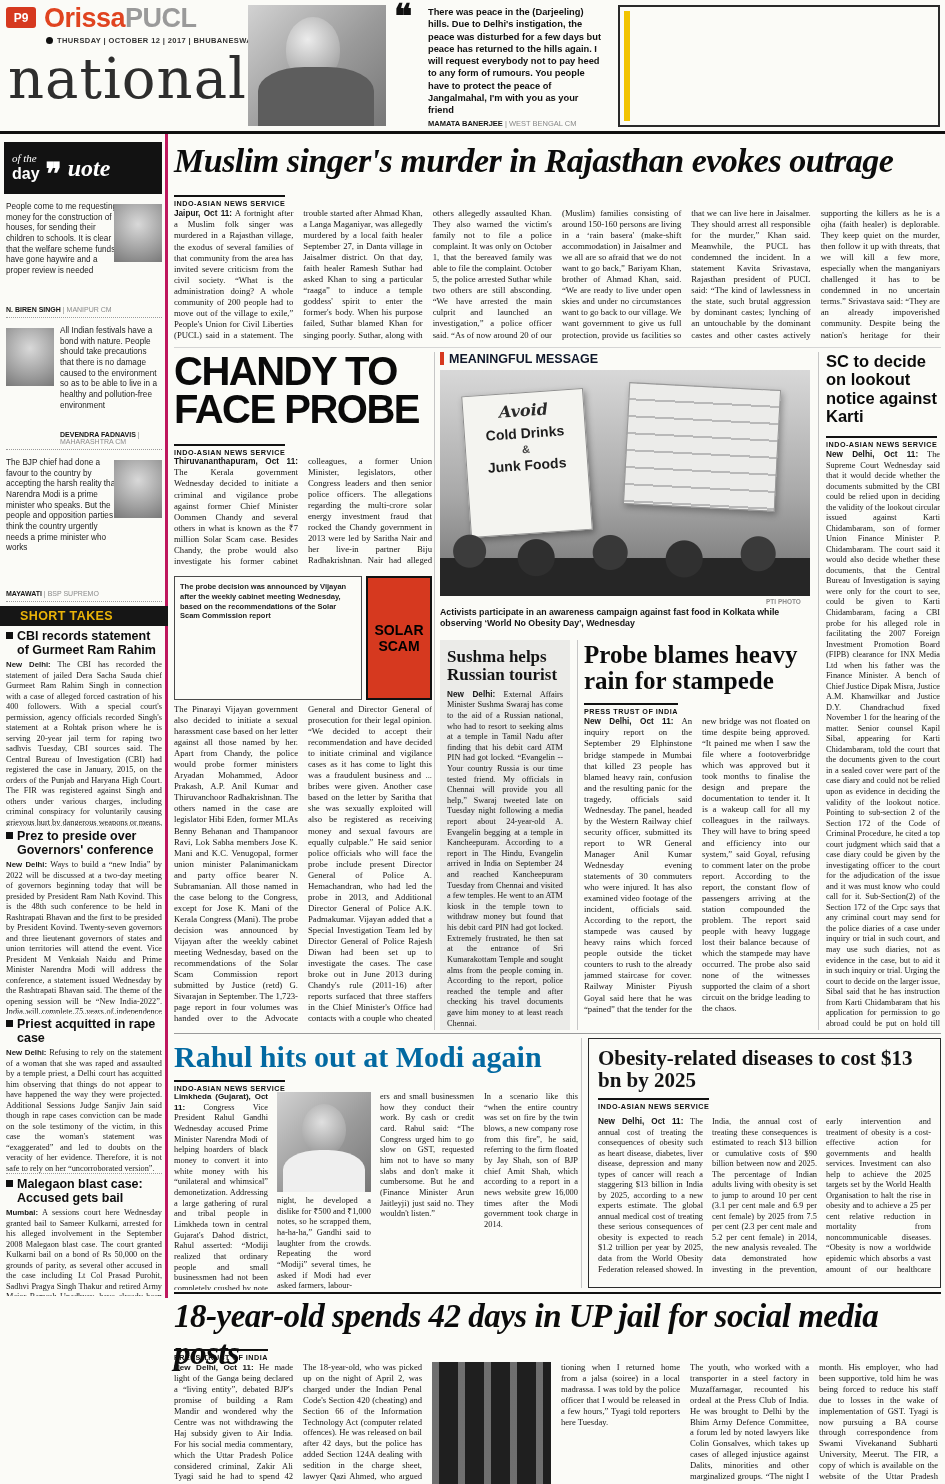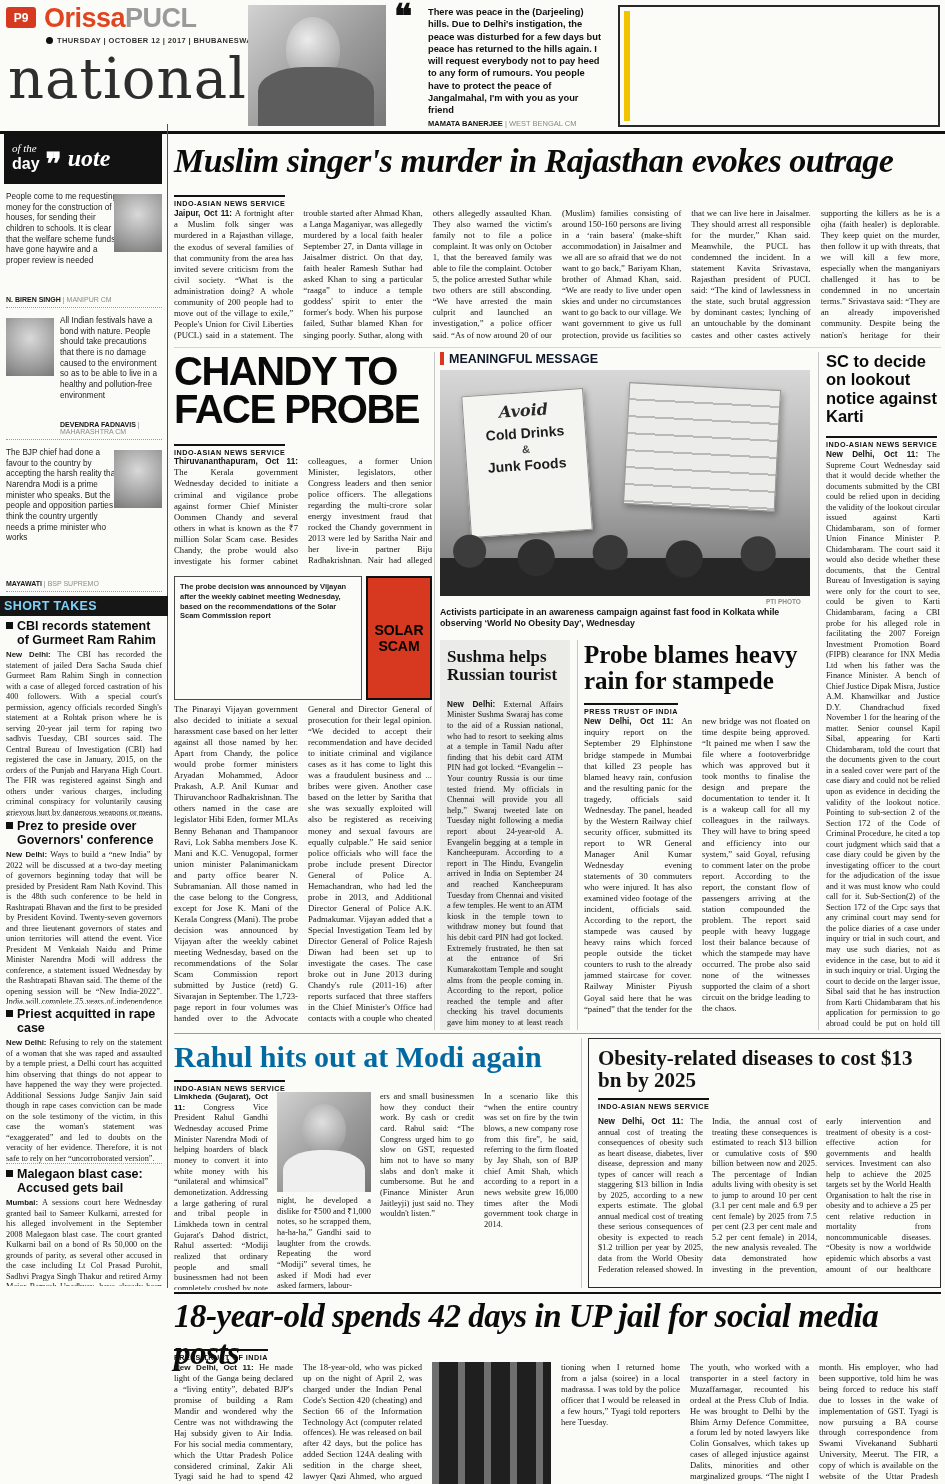--- a/index.html
+++ b/index.html
@@ -21,34 +21,34 @@
 .q-glyph{position:absolute;left:0;top:-10px;font:900 34px "DejaVu Serif",serif;color:#111}
 .tq-text{padding-left:34px;font:700 9.3px "Liberation Sans",sans-serif;line-height:1.32;color:#101010}
 .tq-attr{position:absolute;left:34px;bottom:0;font:700 7.5px "Liberation Sans",sans-serif}
 .tq-role{color:#888;font-weight:400}
 .aarushi{left:618px;top:5px;width:322px;height:122px;border:2px solid #2a2a2a;padding:8px 10px 6px 18px;overflow:hidden}
 .ylw{position:absolute;left:4px;top:4px;bottom:4px;width:6px;background:#f2c400}
 .aar-title{font:800 14.5px "Liberation Sans",sans-serif;color:#c3202c;line-height:1.12;margin-bottom:5px}
 .aar-body{font:400 9.6px "Liberation Serif",serif;line-height:1.3;color:#222}
 .rule{position:absolute;left:0;top:131px;width:945px;height:3px;background:#101010}
 
-.rail{left:0;top:124px;width:168px;height:1164px;border-right:1px solid #be185d}
+.rail{left:0;top:134px;width:168px;height:1164px;border-right:3px solid #be185d}
 .qod-head{position:absolute;left:4px;top:8px;width:158px;height:52px;background:#121212;color:#fff;display:flex;align-items:center;gap:6px;padding:4px 8px}
 .qod-l{font:italic 400 11px "Liberation Serif",serif;line-height:1.05}
 .qod-l b{display:block;font:700 16px "Liberation Sans",sans-serif;font-style:normal}
 .qod-glyph{font:900 30px "DejaVu Serif",serif;line-height:.8;margin-top:12px}
 .qod-word{font:italic 800 24px "Liberation Serif",serif}
 .qitem{position:absolute;left:6px;width:156px;border-bottom:1px dotted #9a9a9a;padding-top:4px;overflow:hidden}
 .qportrait{position:absolute;top:6px;width:48px;height:58px;background:radial-gradient(circle at 50% 35%,#d9d9d9,#a0a0a0 60%,#787878)}
 .qp-r{right:0}.qp-l{left:0}
 .qtext{font:400 8.2px "Liberation Sans",sans-serif;line-height:1.3;color:#1c1c1c}
 .qt-r{margin-right:40px}.qt-l{margin-left:54px}
 .qattr{position:absolute;bottom:4px;left:0;font:800 7px "Liberation Sans",sans-serif;color:#161616}
 .qrole{color:#8a8a8a;font-weight:400}
-.st-head{position:absolute;left:0;top:472px;width:168px;height:20px;background:#161616;color:#7dd3fc;font:800 12.5px "Liberation Sans",sans-serif;display:flex;align-items:center;padding-left:4px;letter-spacing:.4px}
+.st-head{position:absolute;left:0;top:472px;width:168px;height:20px;background:#161616;color:#eab308;font:800 12.5px "Liberation Sans",sans-serif;display:flex;align-items:center;padding-left:20px;letter-spacing:.4px}
 .take{position:absolute;left:6px;width:156px;border-bottom:1px dotted #9a9a9a;overflow:hidden}
 .take-title{font:800 12.5px "Liberation Sans",sans-serif;line-height:1.08;color:#0e0e0e;margin-bottom:3px;position:relative;padding-left:11px}
 .sq{position:absolute;left:0;top:2px;width:7px;height:7px;background:#101010}
 .take-body{font:400 8.3px "Liberation Serif",serif;line-height:1.27;text-align:justify;color:#191919}
 .take-body b{font-family:"Liberation Sans",sans-serif;font-size:7.8px}
 
 .byline{font:700 7.2px "Liberation Sans",sans-serif;letter-spacing:.5px;color:#111;border-top:2px solid #111;padding-top:2px;display:inline-block}
 .bodytxt{font-size:8.7px;line-height:1.27;text-align:justify;color:#151515;overflow:hidden}
 .bodytxt b{font-family:"Liberation Sans",sans-serif;font-size:8.2px}
 .vline{position:absolute;width:1px;background:#c6c6c6}
@@ -79,21 +79,21 @@
  radial-gradient(circle at 8% 30%,#3c3c3c 16px,transparent 17px),
  radial-gradient(circle at 26% 40%,#2f2f2f 18px,transparent 19px),
  radial-gradient(circle at 46% 32%,#383838 17px,transparent 18px),
  radial-gradient(circle at 66% 42%,#303030 18px,transparent 19px),
  radial-gradient(circle at 86% 34%,#3a3a3a 17px,transparent 18px),
  linear-gradient(transparent 0 26px,#262626 26px)}
 .credit{left:766px;top:598px;font:700 6.5px "Liberation Sans",sans-serif;color:#8d8d8d}
 .caption{left:440px;top:607px;width:370px;font:700 8.8px "Liberation Sans",sans-serif;line-height:1.25;color:#141414}
 
 .sushma{left:440px;top:640px;width:130px;height:390px;background:#ebebe8;padding:8px 7px;overflow:hidden}
-.sushma-h{font:700 17px "Liberation Serif",serif;line-height:1.05;margin-bottom:16px}
+.sushma-h{font:700 17px "Liberation Serif",serif;line-height:1.05;margin-bottom:6px}
 .sushma-b{font-size:8.3px;line-height:1.28;text-align:justify;overflow:hidden}
 
 .stamp-h{left:584px;top:642px;width:226px;font:700 25px "Liberation Serif",serif;line-height:1.02;color:#0c0c0c}
 .stamp-byline{left:584px;top:700px}
 .stamp-body{left:584px;top:716px;width:226px;height:314px;column-count:2;column-gap:10px}
 
 .karti-h{left:826px;top:352px;width:114px;font:800 16.5px "Liberation Sans",sans-serif;line-height:1.12;color:#0b0b0b}
 .karti-byline{left:826px;top:433px}
 .karti-body{left:826px;top:450px;width:114px;height:580px;font-size:8.3px}
 

